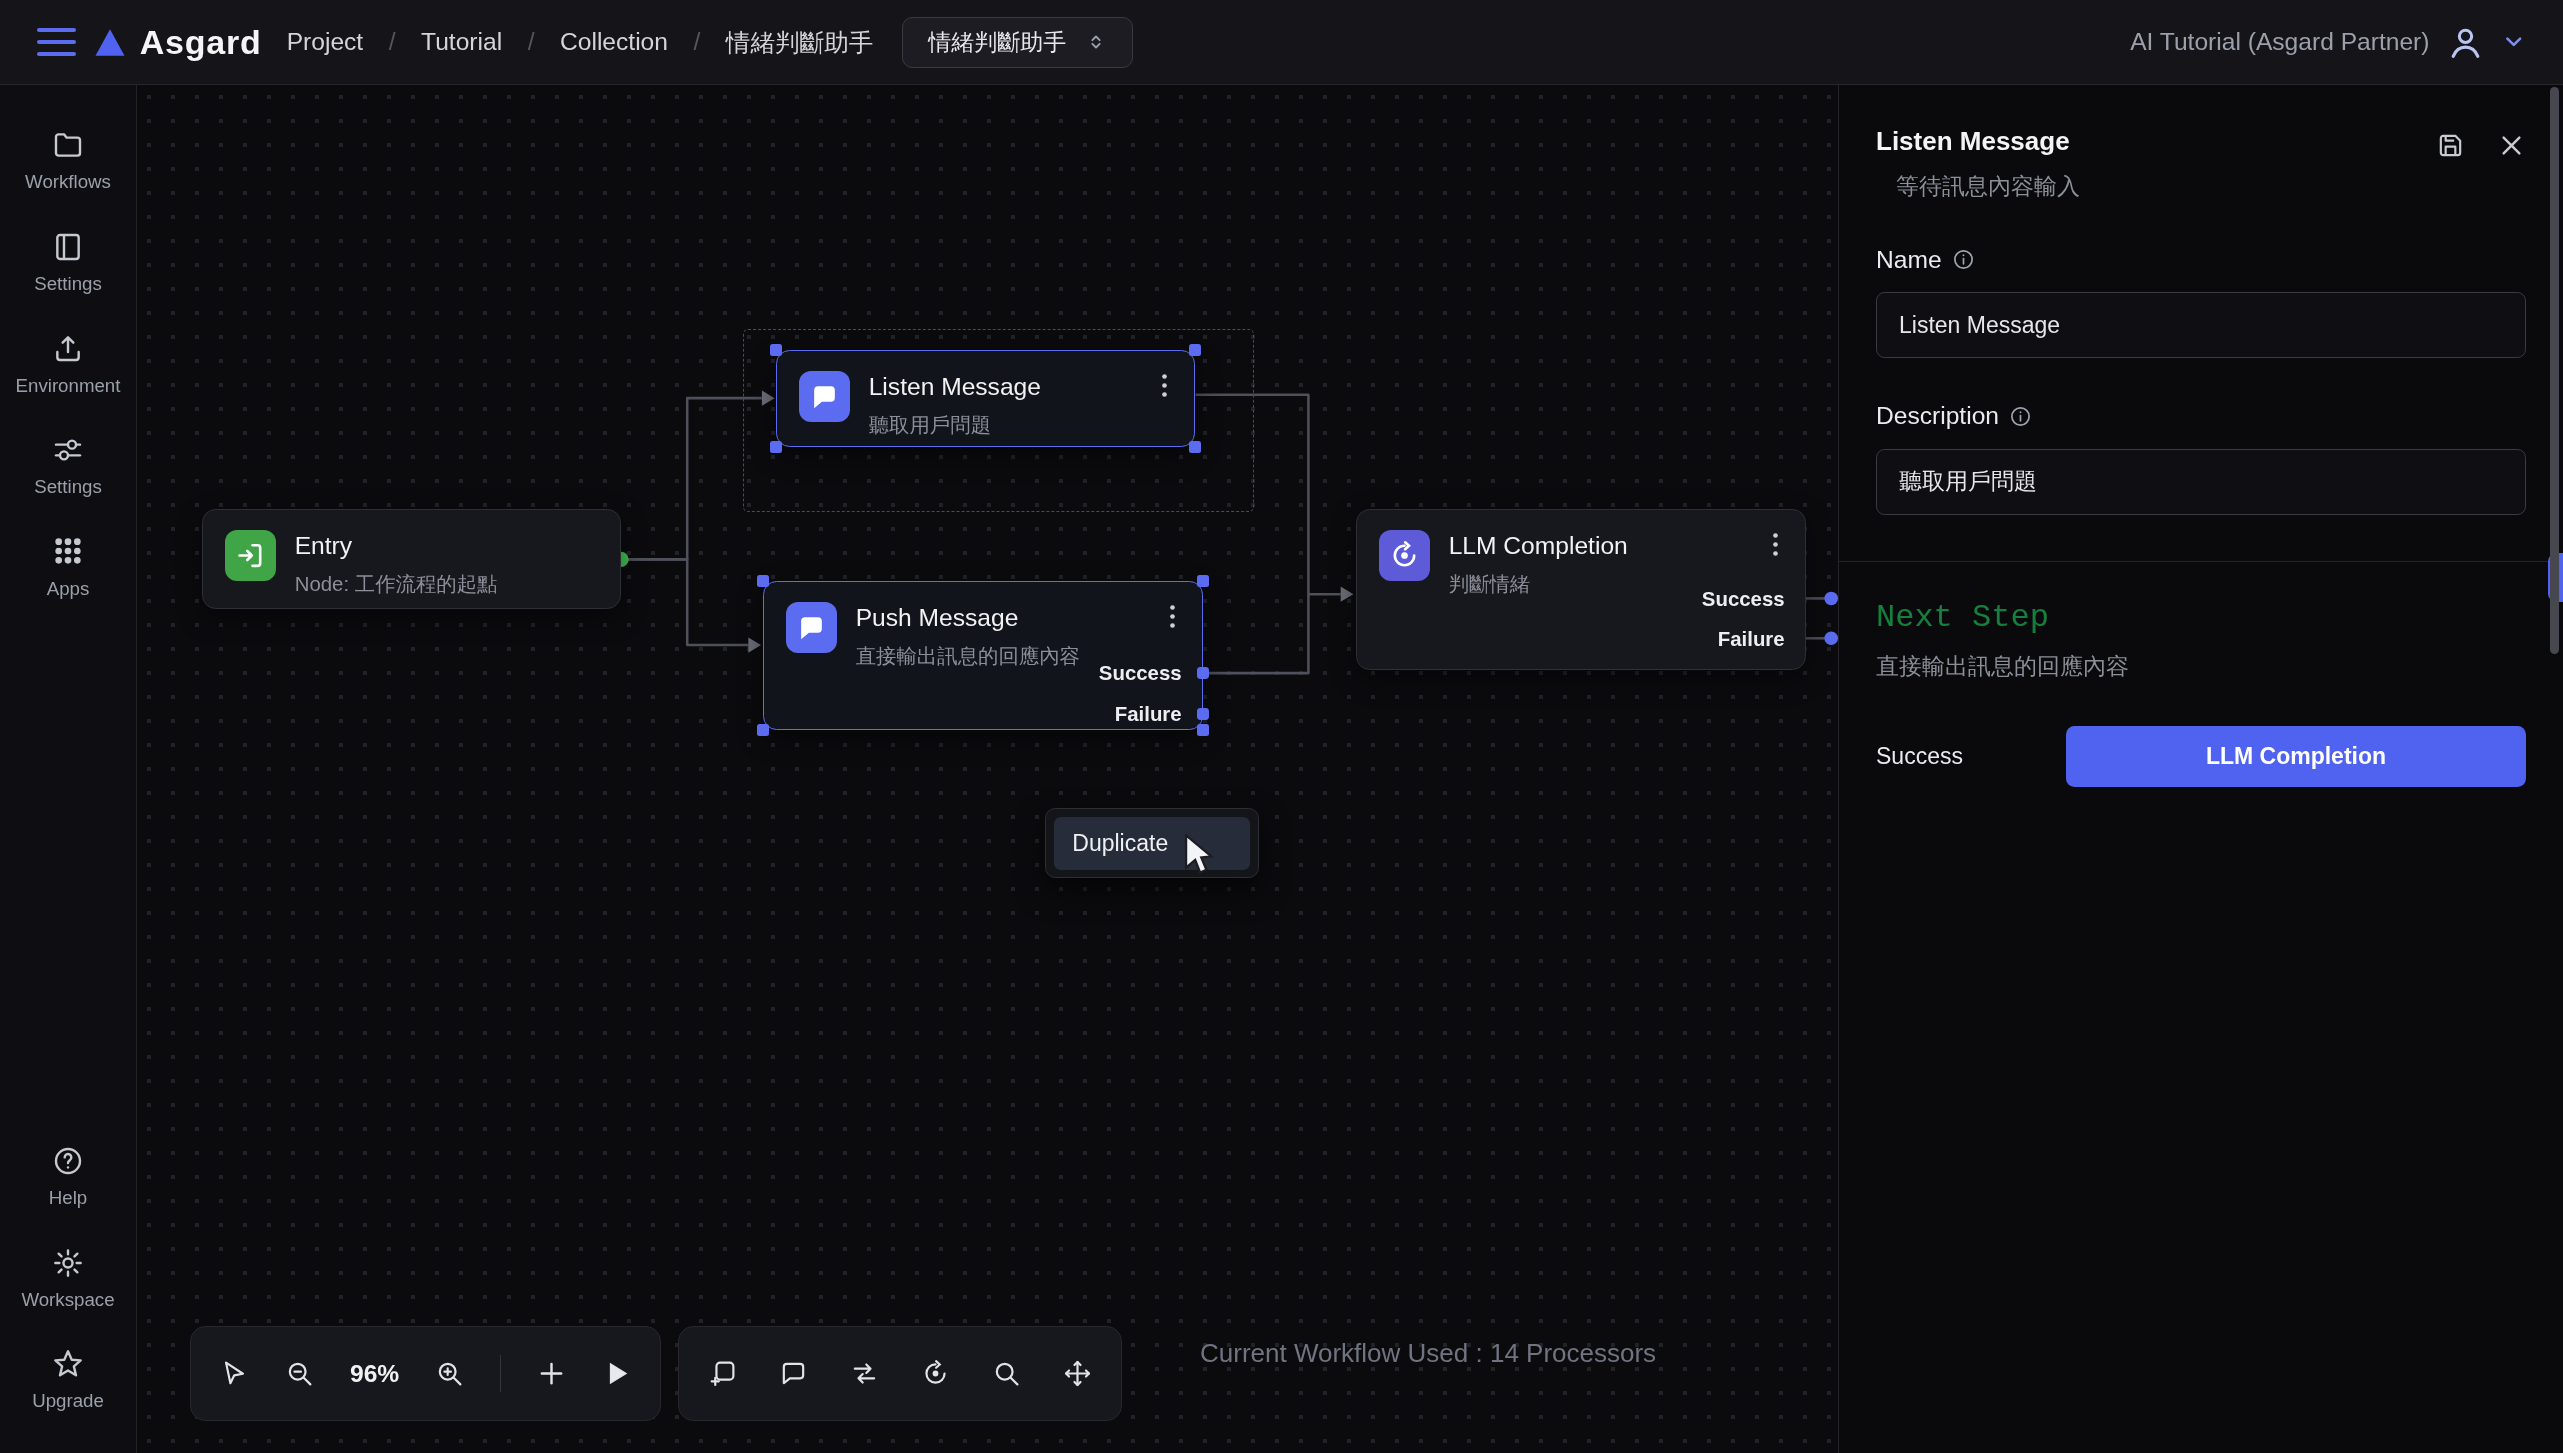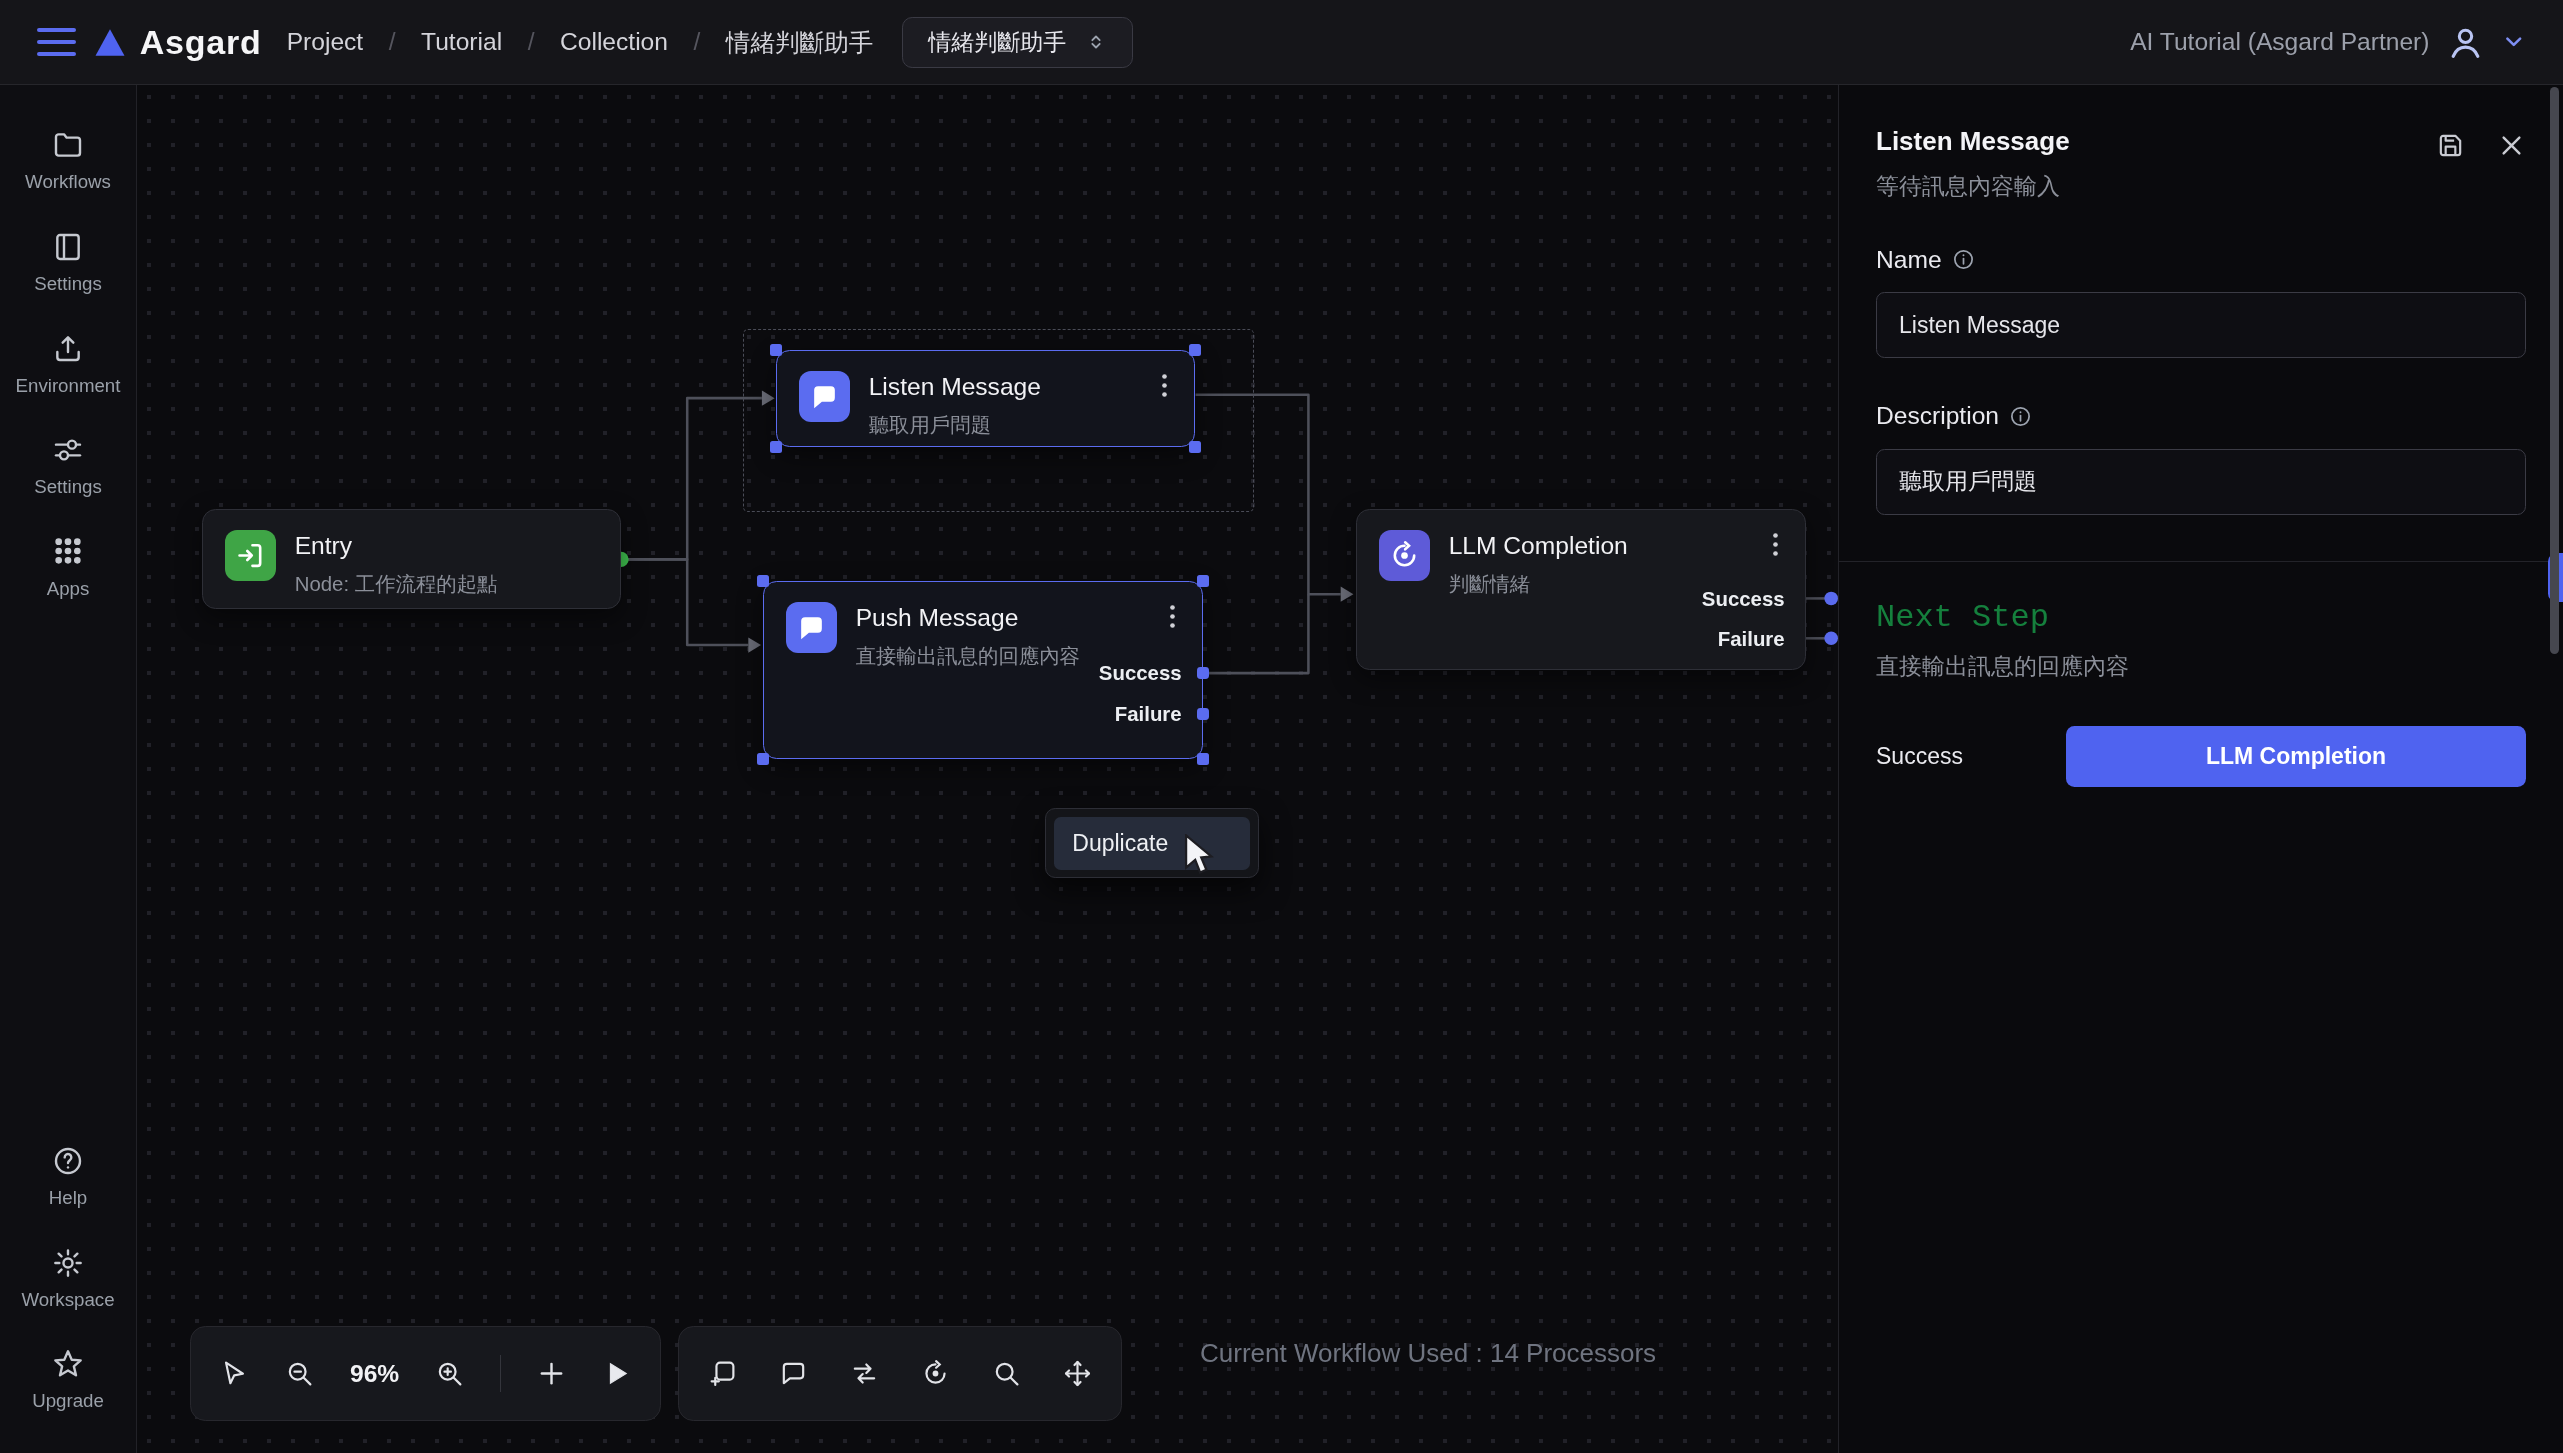--- a/index.html
+++ b/index.html
@@ -69,21 +69,21 @@
   .tb-divider { width:0.8px; height:37px; background:#34353c; }
   .tb1 { left:53px; top:1241px; }
   .tb2 { left:541px; top:1241px; gap:42px; }
   .status-text { position:absolute; left:1063px; top:1253px; font-size:26px; color:#6f7480; z-index:15; }
 
   
   .panel { position:absolute; top:85px; right:0; width:725px; bottom:0; background:#0a0a0d;
     border-left:0.8px solid #232329; padding:41px 37px; z-index:60; }
   .panel-head { display:flex; align-items:flex-start; }
   .panel-title { font-size:26px; font-weight:700; color:#f4f4f7; }
-  .panel-sub { font-size:23px; color:#8b8f99; margin-top:13.6px; }
+  .panel-sub { font-size:23px; color:#8b8f99; margin-top:13.6px;margin-left:20px; }
   .panel-actions { margin-left:auto; display:flex; align-items:center; gap:32px; padding-top:5.1px; }
   .panel-actions svg { width:29px; height:29px; stroke:#c9cbd2; cursor:pointer; }
   .field-label { display:flex; align-items:center; gap:10.2px; font-size:24.6px; color:#eaeaef; margin-top:44px; }
   .field-label svg { width:23px; height:23px; stroke:#9ca3af; }
   .field { margin-top:18.7px; width:100%; height:66px; background:#0e0e13; border:0.8px solid #3b3b45;
     border-radius:8.5px; color:#e6e6eb; font-size:23px; padding:0 22px;
     font-family:"Liberation Sans", sans-serif; outline:none; }
   .panel-divider { margin:46px -37px 0 -37px; border-top:0.8px solid #232329; }
   .next-title { font-size:32px; color:#15803d; margin-top:37px;font-family:Liberation Mono, monospace; }
   .next-sub { font-size:23px; color:#8b8f99; margin-top:15.3px; }
@@ -292,21 +292,21 @@
             <circle cx="12" cy="12" r="1.8"></circle>
             <circle cx="12" cy="19" r="1.8"></circle>
           </svg>
       </span>
       <span class="handle" style="left:-6.8px; top:-6.8px;"></span>
       <span class="handle" style="right:-6.8px; top:-6.8px;"></span>
       <span class="handle" style="left:-6.8px; bottom:-6.8px;"></span>
       <span class="handle" style="right:-6.8px; bottom:-6.8px;"></span>
     </div>
 
-    <div class="node selected" style="left:626px; top:496px; width:440px; height:178px;">
+    <div class="node selected" style="left:626px; top:496px; width:440px; height:149px;">
       <div class="node-head">
         <div class="node-icon" style="background:#5b6cf0;">
           <svg viewBox="0 0 24 24" fill="#fff" stroke="none">
               <path d="M4 7a3 3 0 0 1 3-3h10a3 3 0 0 1 3 3v6a3 3 0 0 1-3 3h-7l-6 5z"></path>
             </svg>
         </div>
         <div>
           <div class="node-title">Push Message</div>
           <div class="node-sub">直接輸出訊息的回應內容</div>
         </div>

